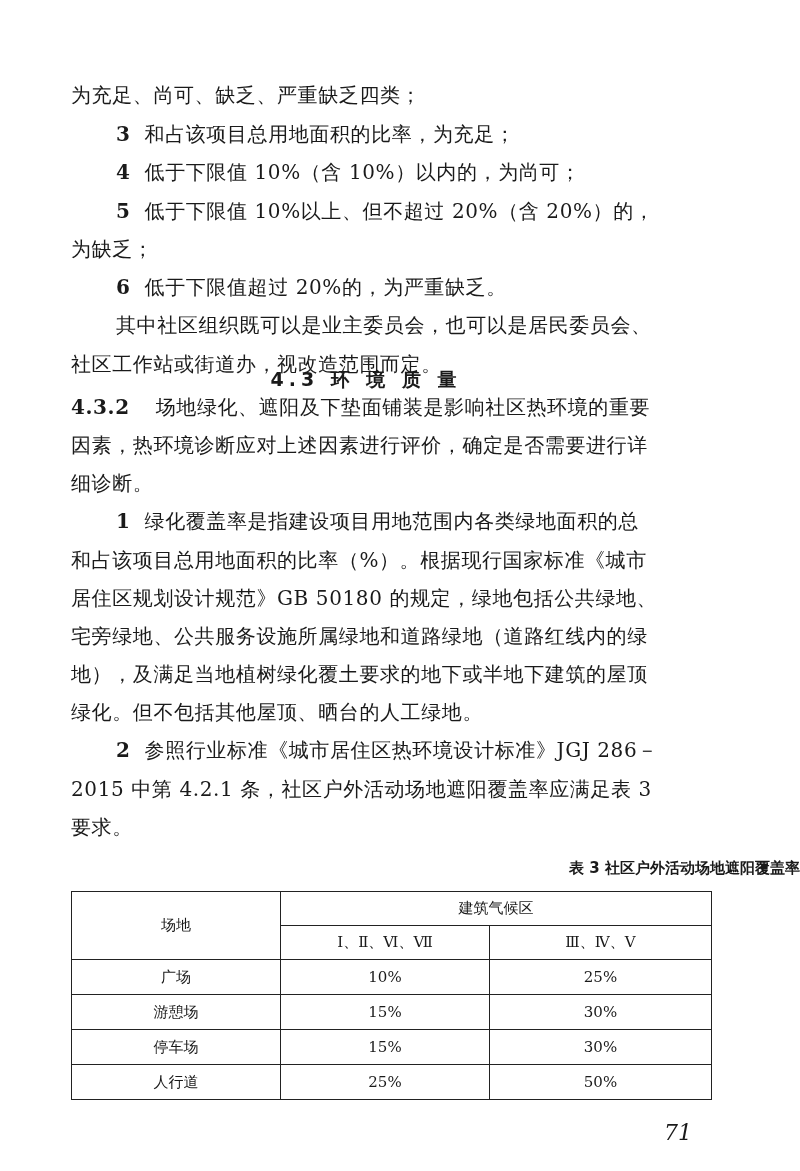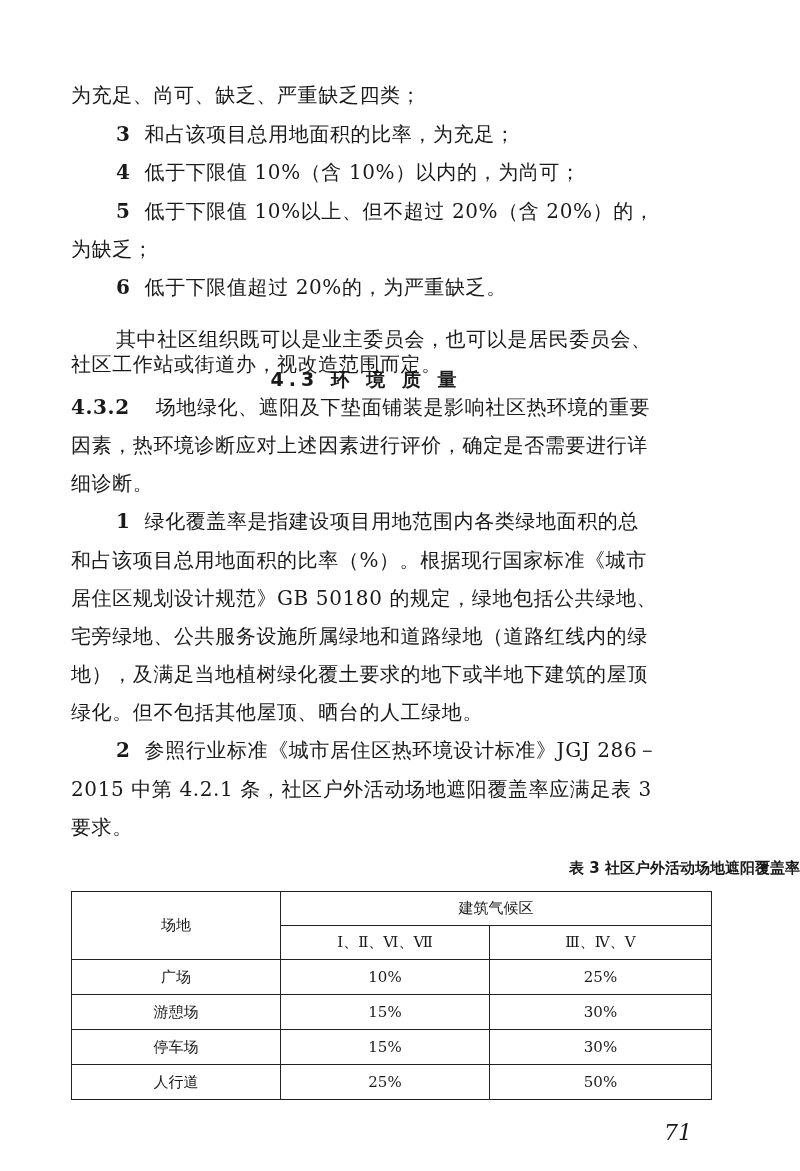--- a/index.html
+++ b/index.html
@@ -37,21 +37,21 @@
   </div>
   <div class="line" style="left:116px; top:199px;">
     <span class="num">5</span><span>低于下限值 10%以上、但不超过 20%（含 20%）的，</span>
   </div>
   <div class="line" style="left:71px; top:237px;">
     <span>为缺乏；</span>
   </div>
   <div class="line" style="left:116px; top:275px;">
     <span class="num">6</span><span>低于下限值超过 20%的，为严重缺乏。</span>
   </div>
-  <div class="line" style="left:116px; top:327px;">
+  <div class="line" style="left:116px; top:313px;">
     <span>其中社区组织既可以是业主委员会，也可以是居民委员会、</span>
   </div>
   <div class="line" style="left:71px; top:352px;">
     <span>社区工作站或街道办，视改造范围而定。</span>
   </div>
 
   <div class="heading" style="top:407px;">4.3  环 境 质 量</div>
 
   <div class="line" style="left:71px; top:457px;">
     <span class="num" style="margin-right:26px;">4.3.2</span><span>场地绿化、遮阳及下垫面铺装是影响社区热环境的重要</span>

